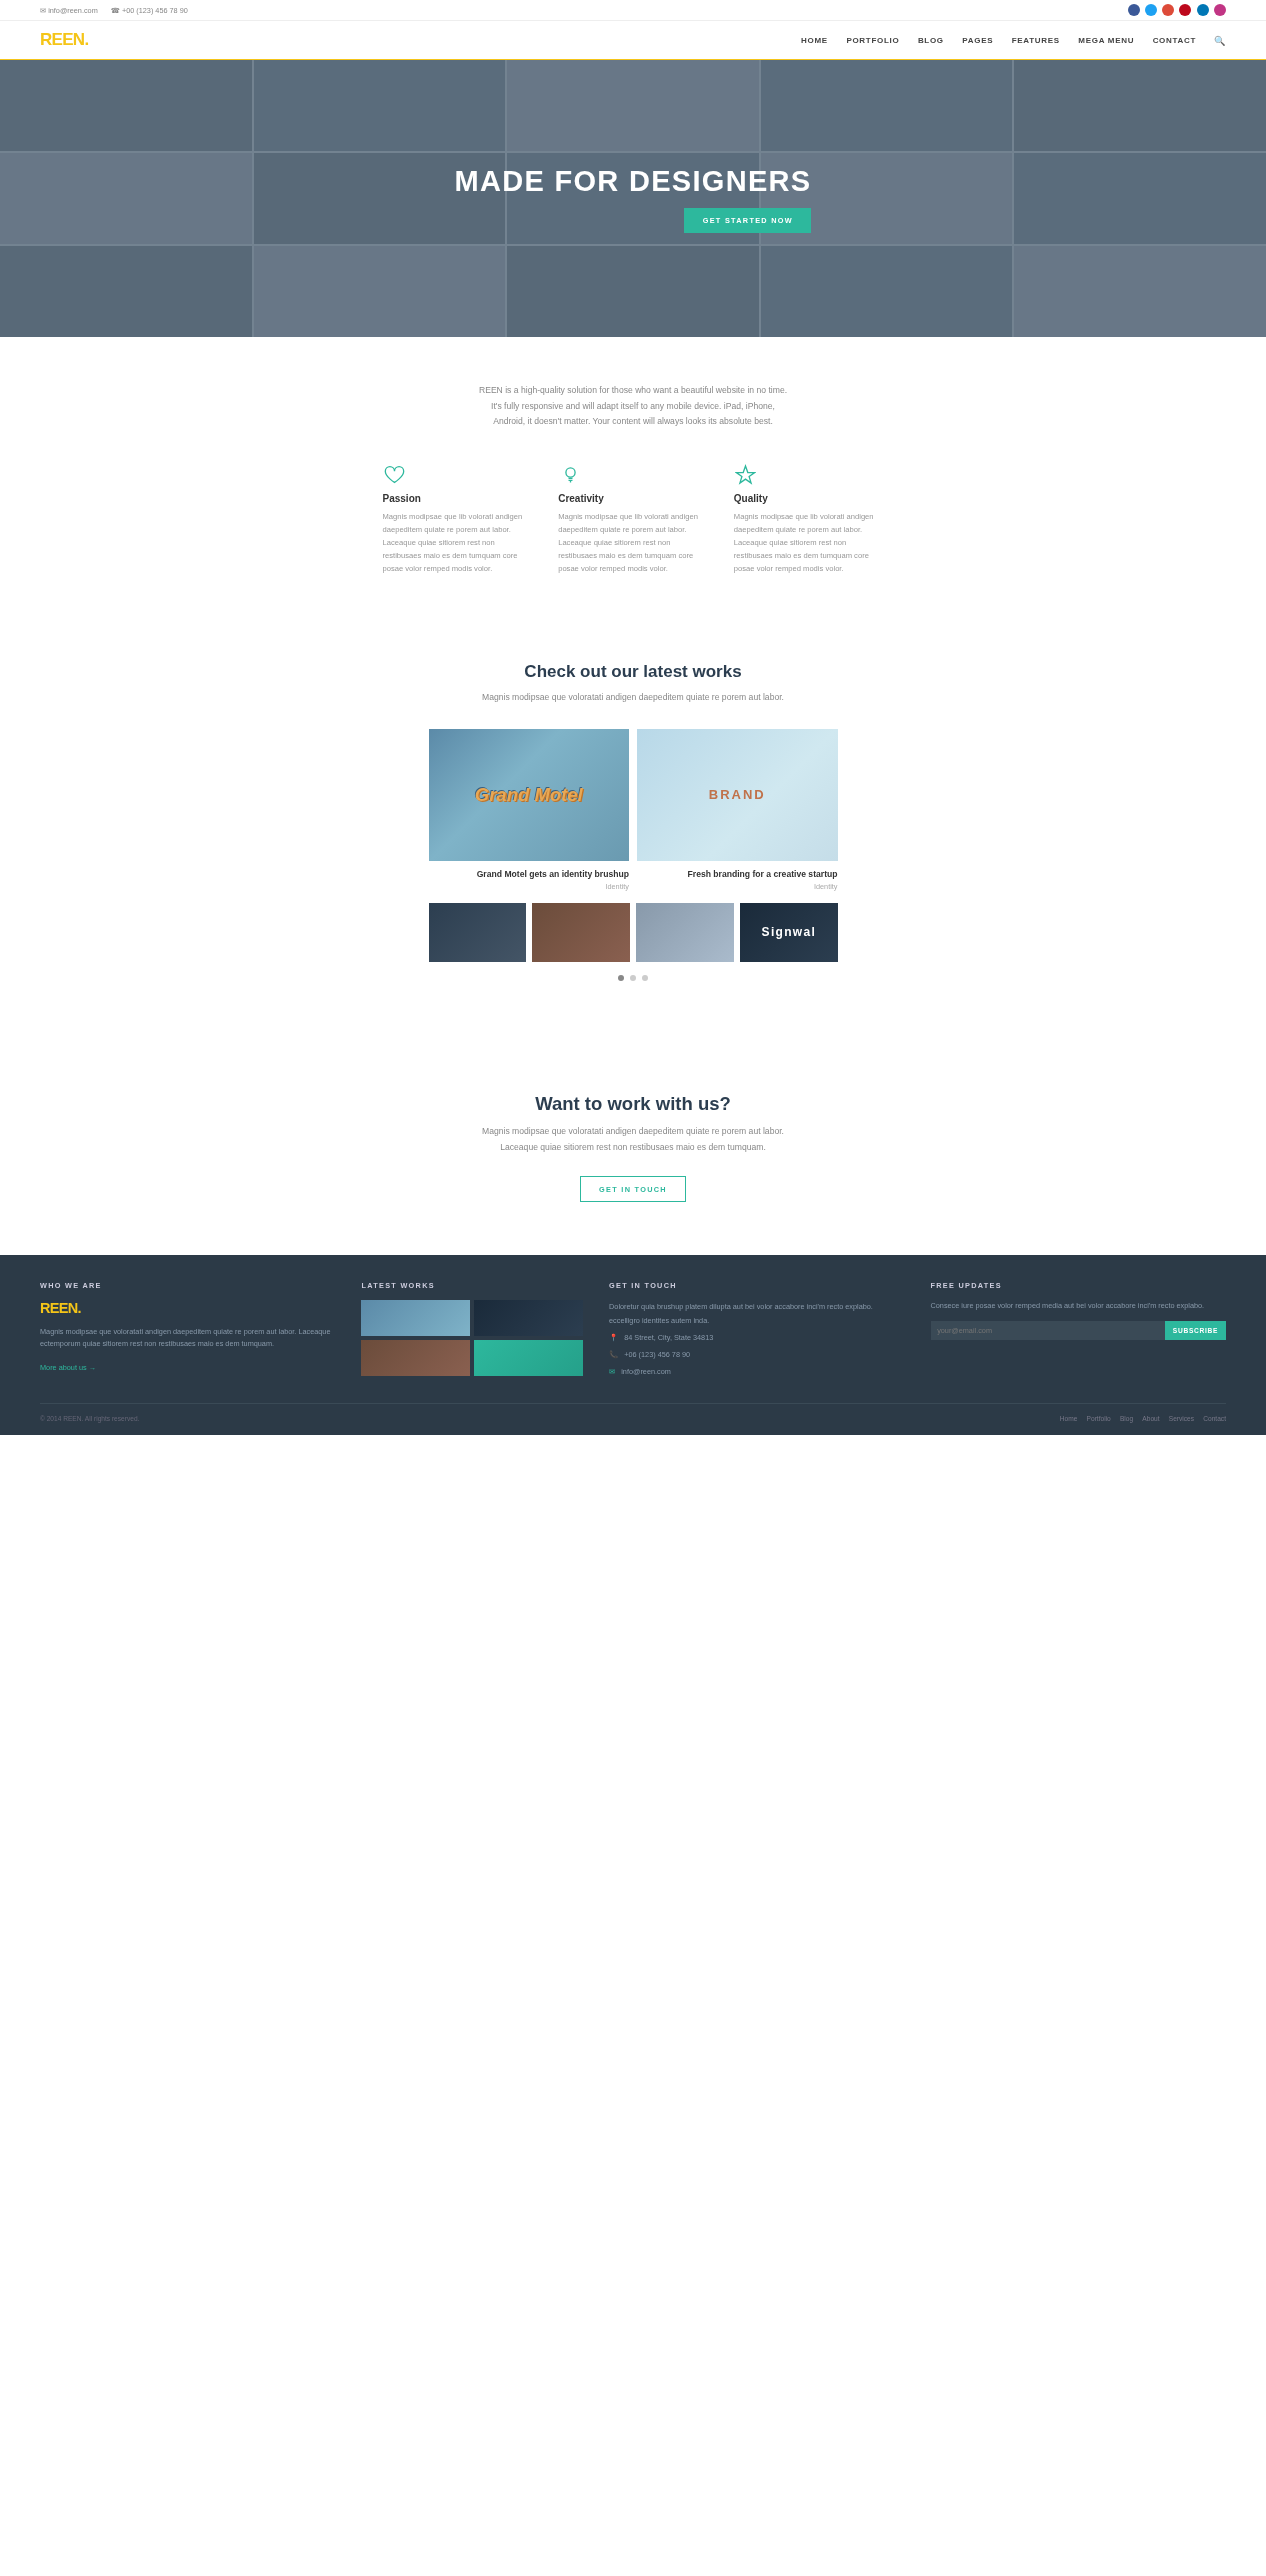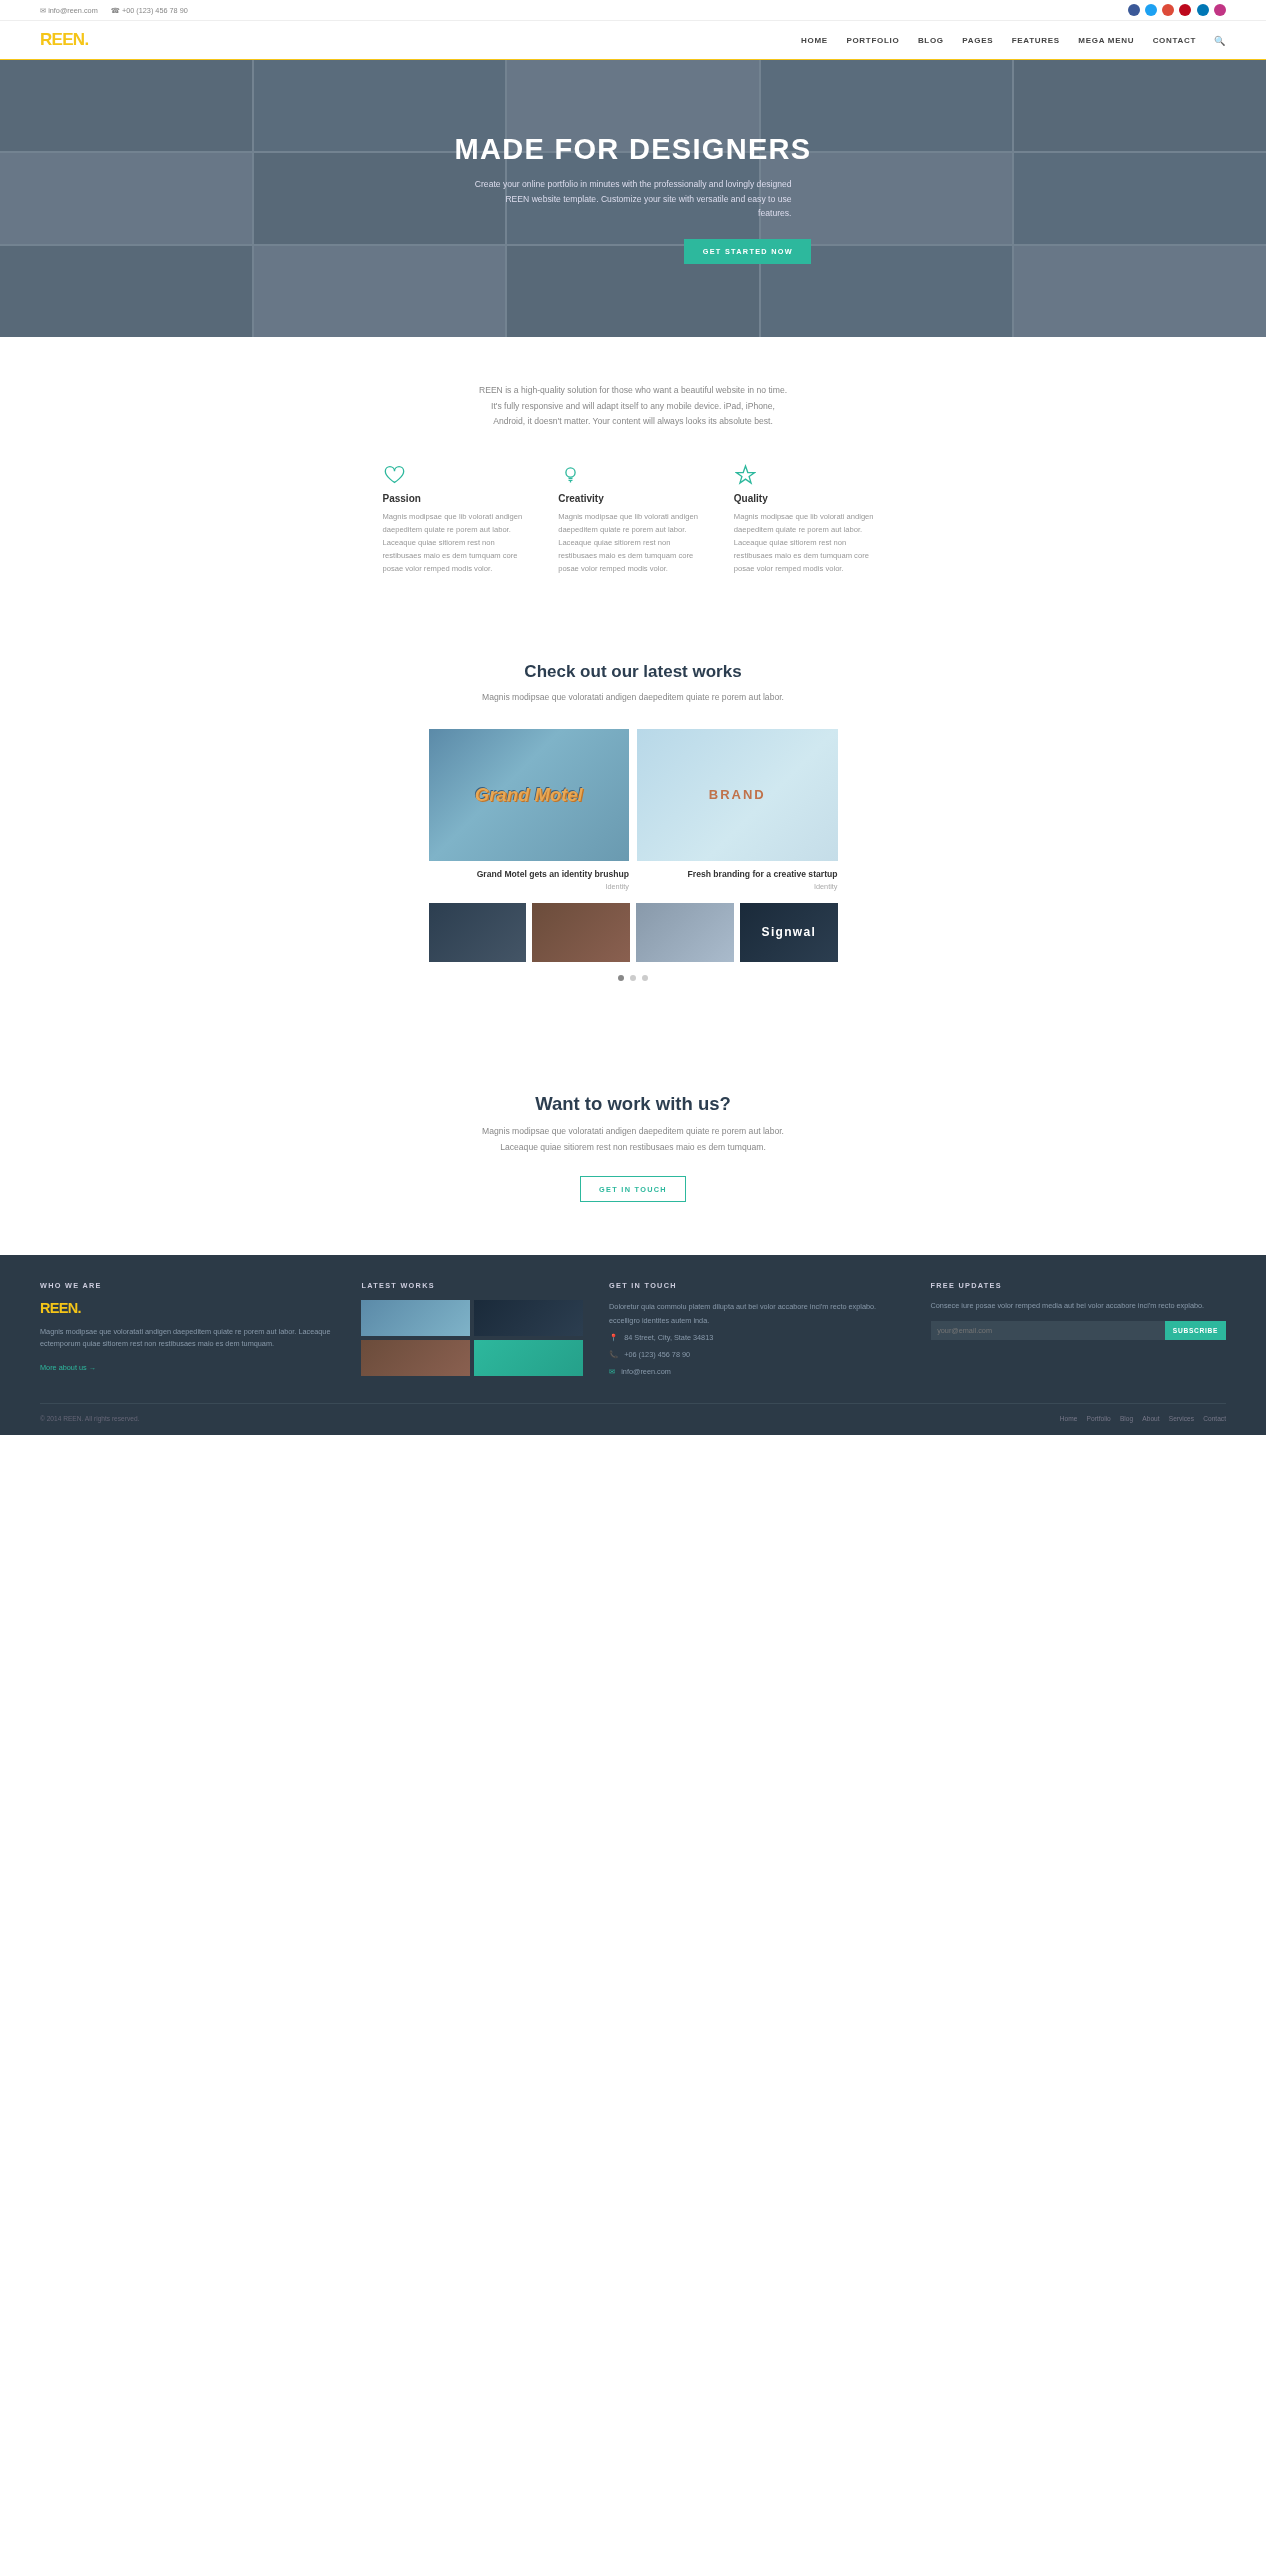--- a/index.html
+++ b/index.html
@@ -457,21 +457,20 @@
     <div class="hero-cell"></div>
     <div class="hero-cell"></div>
     <div class="hero-cell"></div>
     <div class="hero-cell"></div>
     <div class="hero-cell"></div>
     <div class="hero-cell"></div>
     <div class="hero-cell"></div>
   </div>
   <div class="hero-content">
     <h1>MADE FOR DESIGNERS</h1>
-    <p>Create your online portfolio in minutes with the professionally and lovingly designed REEN website template. Customize your site with versatile and easy to use features.</p>
     <a href="#" class="btn-primary">GET STARTED NOW</a>
   </div>
 </section>
 
 <section class="section section-center">
   <p class="section-subtitle">REEN is a high-quality solution for those who want a beautiful website in no time. It's fully responsive and will adapt itself to any mobile device. iPad, iPhone, Android, it doesn't matter. Your content will always looks its absolute best.</p>
 
   <div class="features-grid">
 
     <div class="feature-card">
@@ -566,21 +565,21 @@
       <div class="footer-works-grid">
         <div class="footer-work-thumb fw-1"></div>
         <div class="footer-work-thumb fw-2"></div>
         <div class="footer-work-thumb fw-3"></div>
         <div class="footer-work-thumb fw-4"></div>
       </div>
     </div>
 
     <div class="footer-col footer-contact">
       <div class="footer-col-title">GET IN TOUCH</div>
-      <p>Doloretur quia commolu platem dilupta aut bei volor accabore inci'm recto explabo. eccelligro identites autem inda.</p>
+      <p>Doloretur quia brushup platem dilupta aut bei volor accabore inci'm recto explabo. eccelligro identites autem inda.</p>
       <p>
         <span class="footer-contact-icon">📍</span>
         <span>84 Street, City, State 34813</span>
       </p>
       <p>
         <span class="footer-contact-icon">📞</span>
         <span>+06 (123) 456 78 90</span>
       </p>
       <p>
         <span class="footer-contact-icon">✉</span>

